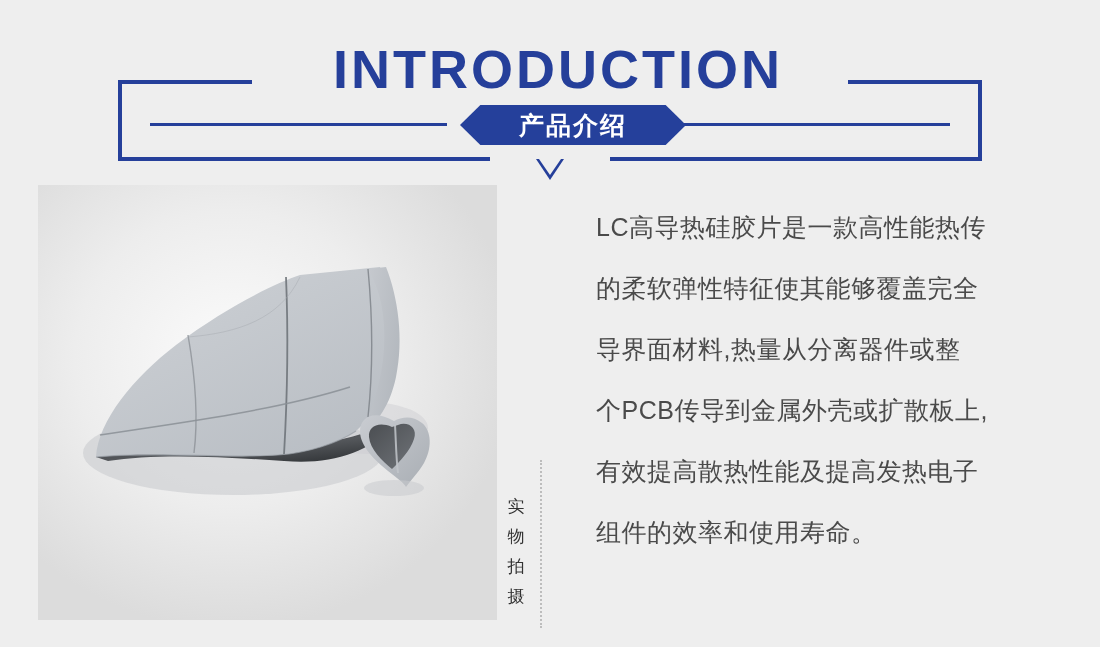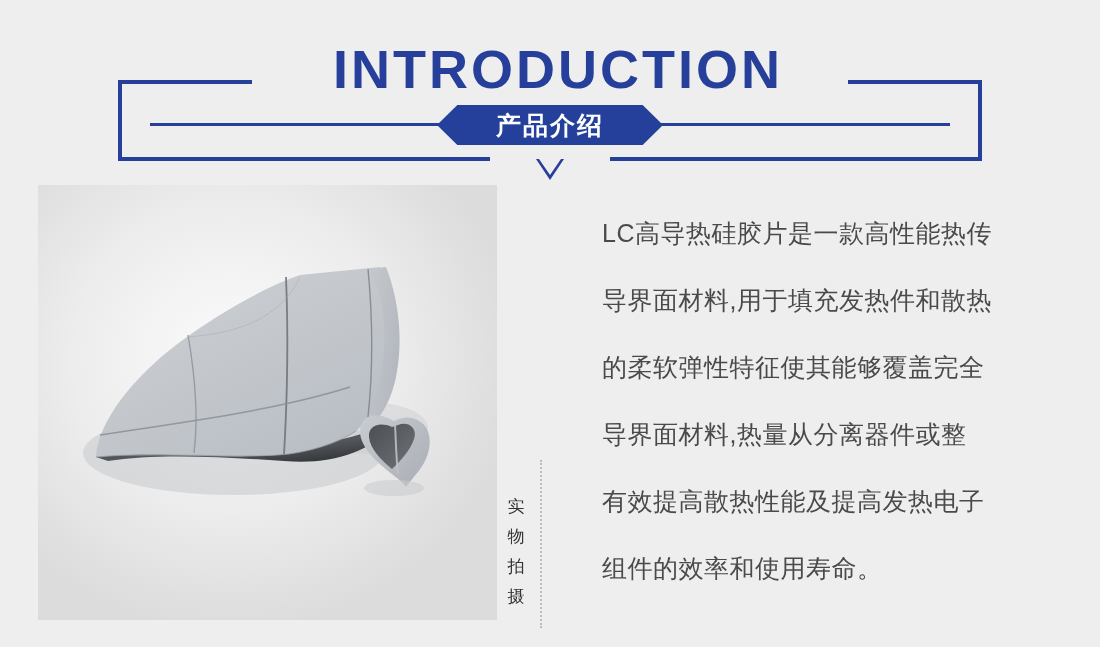--- a/index.html
+++ b/index.html
@@ -52,21 +52,21 @@
 
   .h-mid-left   { left: 150px; top: 123px; width: 297px; height: 3px; }
   .h-mid-right  { left: 653px; top: 123px; width: 297px; height: 3px; }
 
   .h-bot-left   { left: 118px; top: 157px; width: 372px; height: 4px; }
   .h-bot-right  { left: 610px; top: 157px; width: 372px; height: 4px; }
 
   
   .badge {
     position: absolute;
-    left: 437px;
+    left: 460px;
     top: 105px;
     width: 226px;
     height: 40px;
     background: #25409b;
     -webkit-clip-path: polygon(0% 50%, 9% 0%, 91% 0%, 100% 50%, 91% 100%, 9% 100%);
     clip-path: polygon(0% 50%, 9% 0%, 91% 0%, 100% 50%, 91% 100%, 9% 100%);
     display: flex;
     align-items: center;
     justify-content: center;
   }
@@ -149,21 +149,21 @@
   .para {
     position: absolute;
     left: 588px;
     top: 8px;
     width: 492px;
     font-size: 25px;
     line-height: 53px;
     color: #4a4a4a;
     letter-spacing: 0.5px;
   }
-  .para p { margin: 14px; }
+  .para p { margin: 8px; }
 </style>
 </head>
 <body>
 
 <div class="header">
 
   <div class="title-en">INTRODUCTION</div>
 
   <div class="line v-left"></div>
   <div class="line v-right"></div>
@@ -266,19 +266,19 @@
     <span>实</span>
     <span>物</span>
     <span>拍</span>
     <span>摄</span>
   </div>
 
   <div class="divider"></div>
 
   <div class="para">
     <p>LC高导热硅胶片是一款高性能热传</p>
-    <p>导界面材料,用于填充发热件和散热</p>
     <p>的柔软弹性特征使其能够覆盖完全</p>
     <p>导界面材料,热量从分离器件或整</p>
+    <p>个PCB传导到金属外壳或扩散板上,</p>
     <p>有效提高散热性能及提高发热电子</p>
     <p>组件的效率和使用寿命。</p>
   </div>
 </div>
 
 </body></html>

